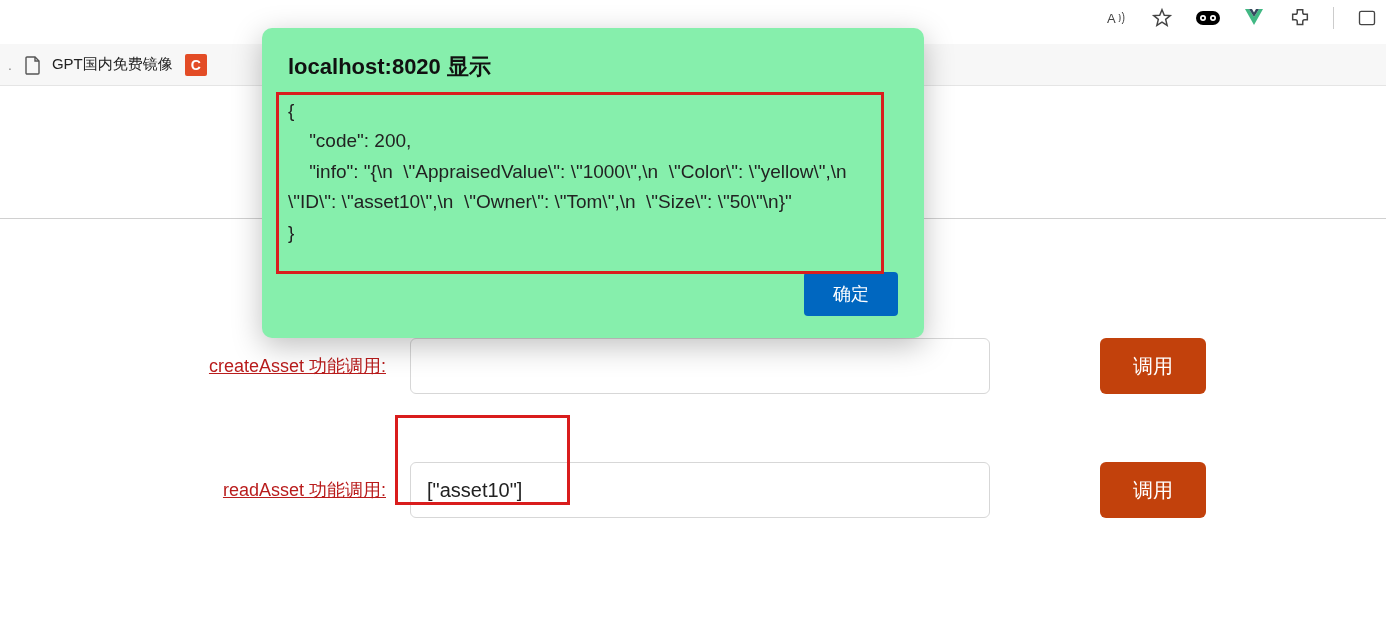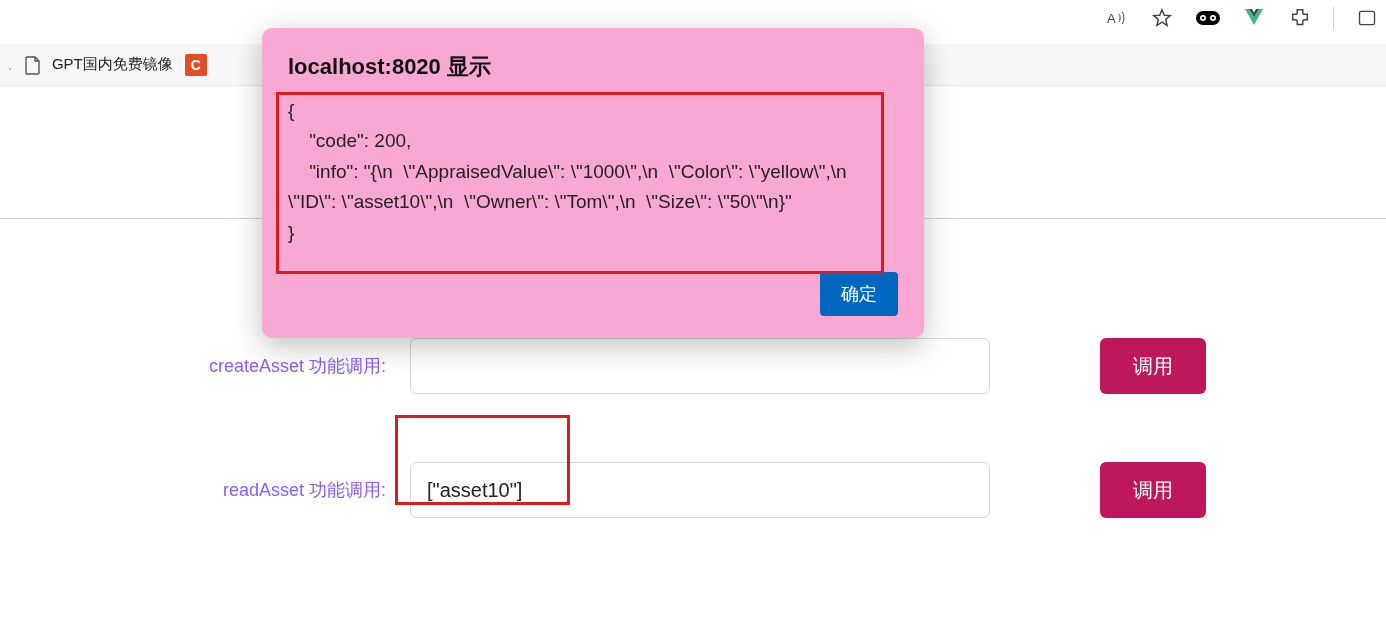--- a/index.html
+++ b/index.html
@@ -90,43 +90,44 @@
       position: absolute;
       left: 160px;
       display: flex;
       align-items: center;
       gap: 20px;
     }
     .form-row.row1 { top: 338px; }
     .form-row.row2 { top: 432px; margin-top: 30px; }
     .form-label {
       font-size: 18px;
-      color: #8b5cf6;
+      color: #b91c1c;
       min-width: 230px;
       text-align: right;
       padding-right: 4px;
       white-space: nowrap;
+      text-decoration: underline;
     }
     .form-input {
       width: 580px;
       height: 56px;
       border: 1px solid #d7d7d7;
       border-radius: 6px;
       padding: 0 16px;
       font-size: 20px;
       color: #222;
       background: #fff;
     }
     .call-btn {
       margin-left: 90px;
       width: 106px;
       height: 56px;
       border: none;
       border-radius: 6px;
-      background: #be185d;
+      background: #c2410c;
       color: #fff;
       font-size: 20px;
       cursor: pointer;
     }
 
     
     .red-box-input {
       position: absolute;
       left: 395px;
       top: 415px;
@@ -147,21 +148,21 @@
       pointer-events: none;
       z-index: 60;
     }
 
     
     .alert-dialog {
       position: absolute;
       left: 262px;
       top: 28px;
       width: 662px;
-      background: #f9a8d4;
+      background: #86efac;
       border-radius: 10px;
       box-shadow: 0 8px 30px rgba(0,0,0,0.25);
       z-index: 50;
       padding: 24px 26px 22px 26px;
     }
     .alert-title {
       font-size: 22px;
       font-weight: 700;
       color: #111;
       margin-bottom: 14px;
@@ -178,21 +179,21 @@
     .alert-actions {
       display: flex;
       justify-content: flex-end;
       margin-top: 16px;
     }
     .alert-confirm {
       background: #0067c0;
       color: #fff;
       border: none;
       border-radius: 4px;
-      width: 78px;
+      width: 94px;
       height: 44px;
       font-size: 18px;
       cursor: pointer;
     }
 
     svg { display: block; }
   </style>
 </head>
 <body>
 

